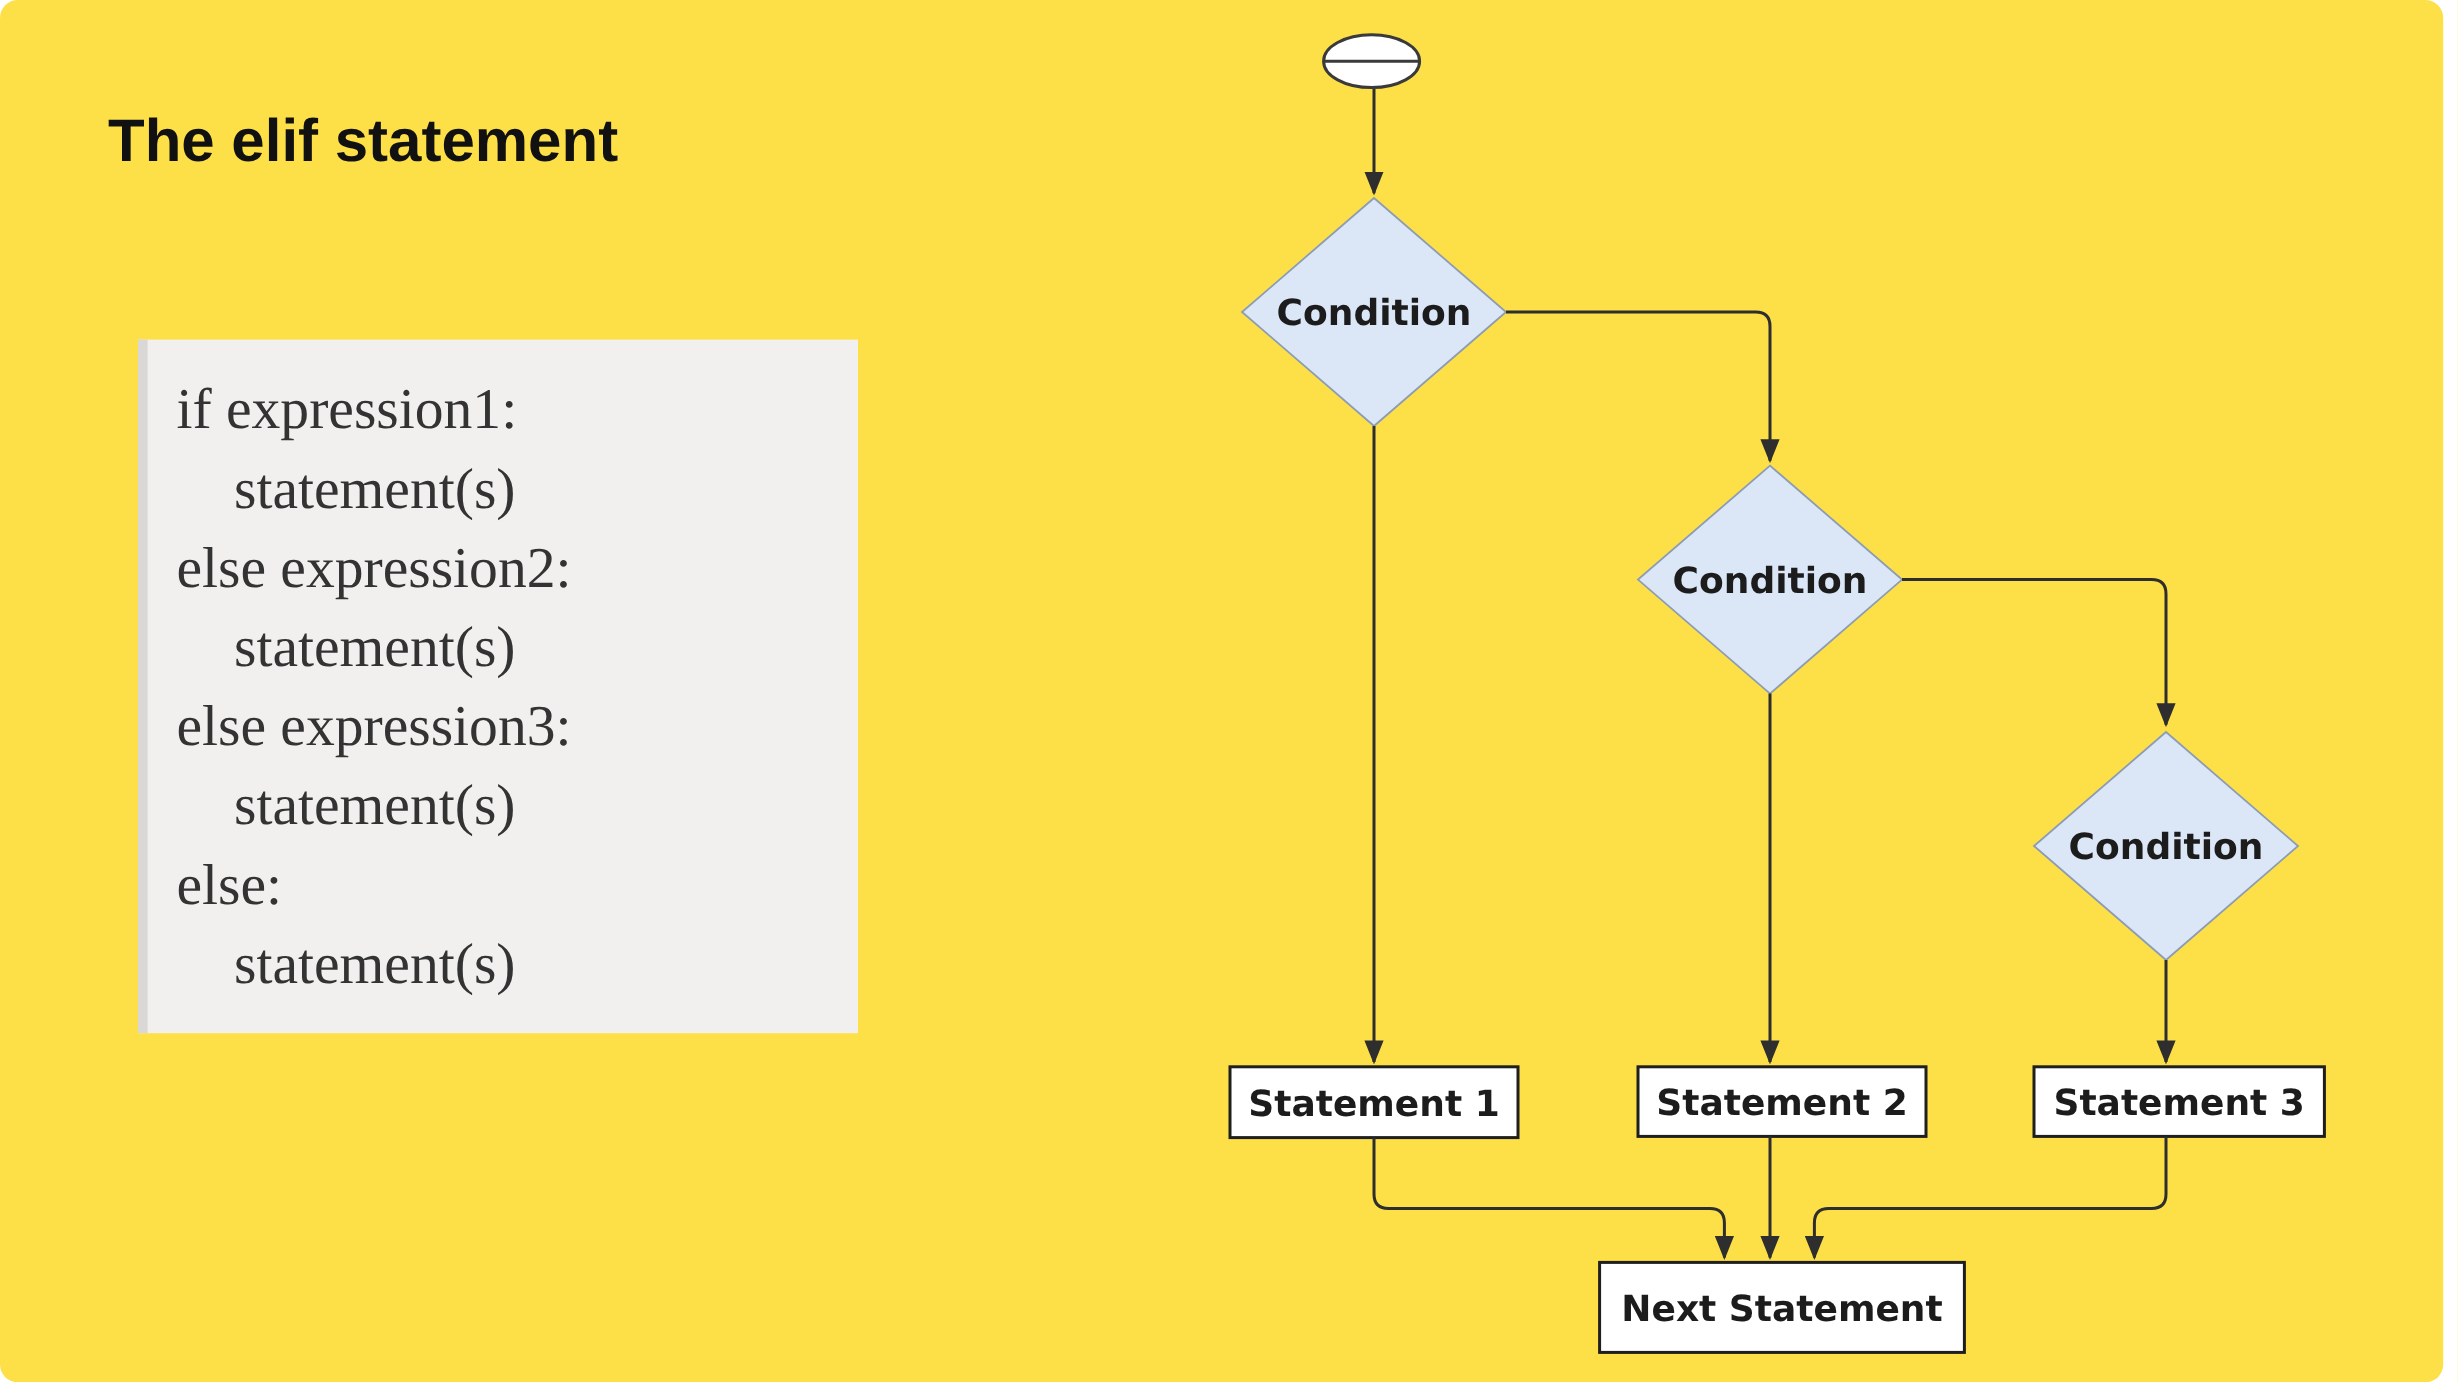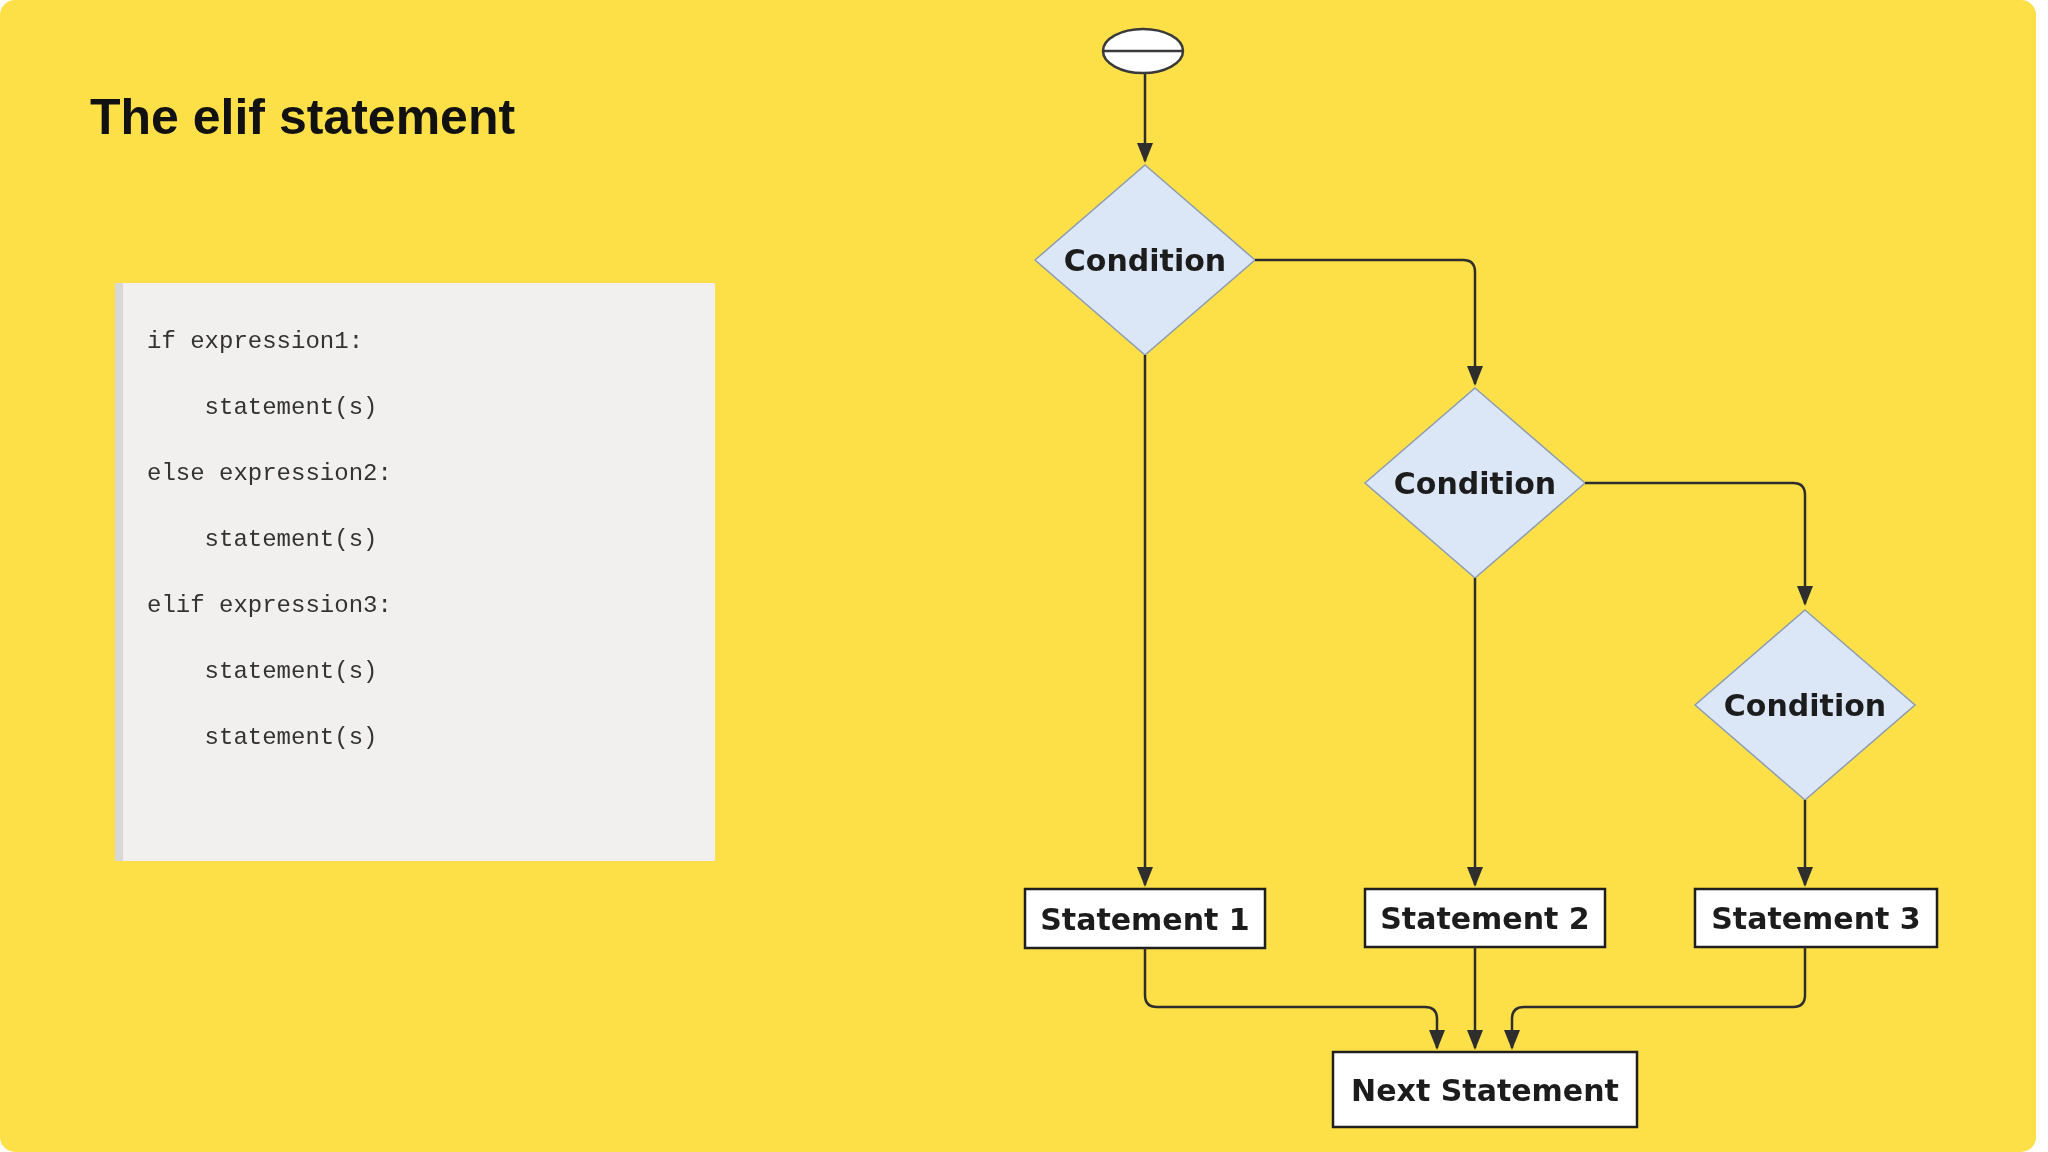--- a/index.html
+++ b/index.html
@@ -29,22 +29,22 @@
     left: 115px;
     top: 283px;
     width: 600px;
     height: 578px;
     box-sizing: border-box;
     background: #f1f0ee;
     border-left: 8px solid #d9d8d6;
     padding: 26px 10px 10px 24px;
   }
   .code-line {
-    font-family: Liberation Mono, monospace;
-    font-size: 24px;
+    font-family: Liberation Serif, serif;
+    font-size: 48px;
     line-height: 66px;
     color: #333333;
     white-space: pre;
   }
   svg#flowchart {
     position: absolute;
     left: 0;
     top: 0;
   }
   .fc-label {
@@ -59,22 +59,23 @@
 
 <div id="canvas">
 
   <h1 class="slide-title">The elif statement</h1>
 
   <div class="code-block">
     <div class="code-line">if expression1:</div>
     <div class="code-line">    statement(s)</div>
     <div class="code-line">else expression2:</div>
     <div class="code-line">    statement(s)</div>
-    <div class="code-line">elif expression3:</div>
+    <div class="code-line">else expression3:</div>
     <div class="code-line">    statement(s)</div>
+    <div class="code-line">else:</div>
     <div class="code-line">    statement(s)</div>
   </div>
 
   <svg id="flowchart" width="2048" height="1152" viewBox="0 0 2048 1152">
     <defs>
       <marker id="arrow" markerUnits="userSpaceOnUse" markerWidth="20" markerHeight="16" refX="18" refY="8" orient="auto">
         <path d="M0,0 L20,8 L0,16 Z" fill="#2e2e2e"></path>
       </marker>
     </defs>
 

